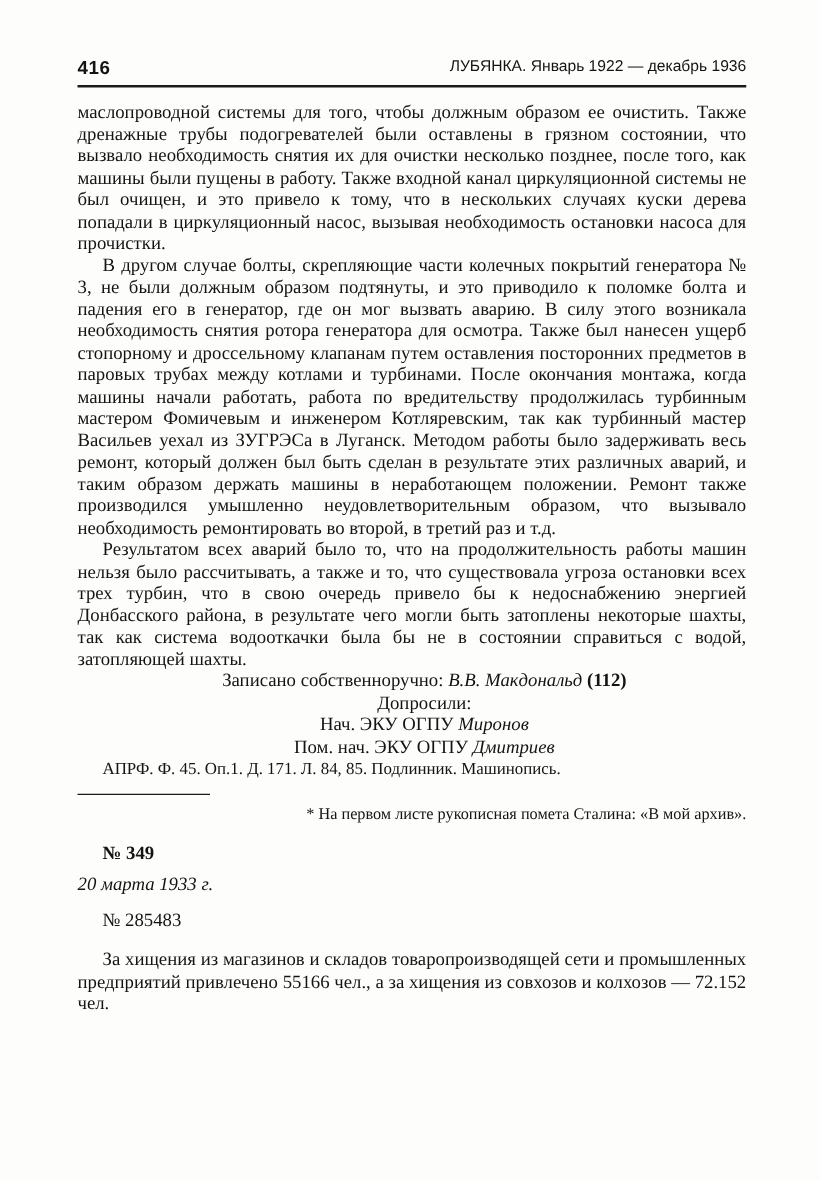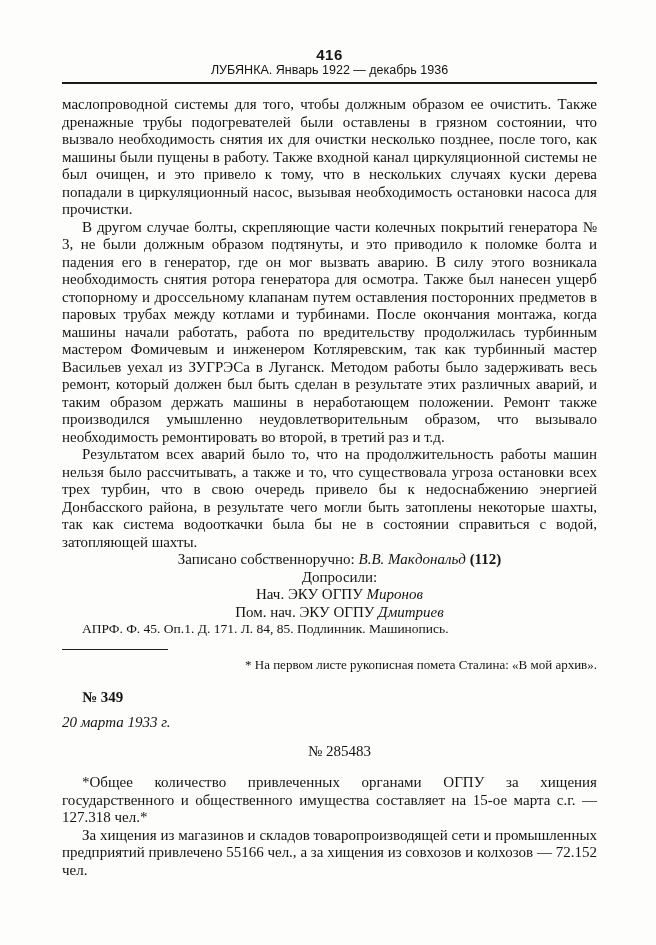--- a/index.html
+++ b/index.html
@@ -14,26 +14,25 @@
     background: #fdfdfb;
     box-sizing: border-box;
     padding: 46px 59px 0 62px;
     color: #141414;
     overflow: hidden;
   }
   
   .page-header {
     display: flex;
     justify-content: space-between;
-    align-items: center;
+    align-items: flex-start;
     border-bottom: 2px solid #1b1b1b;
     padding-bottom: 5px;
     margin-bottom: 9px;
     font-family: "Liberation Sans", sans-serif;
-    flex-direction: column;
   }
   .page-num {
     font-size: 15px;
     font-weight: 700;
     letter-spacing: 0.5px;
   }
   .running-title {
     font-size: 12.5px;
     font-weight: 400;
   }
@@ -101,21 +100,20 @@
   .doc-title .line { display: block; }
   .doc-date {
     margin: 8px 0 0 0;
     font-size: 15px;
     font-style: italic;
   }
   .doc-reg {
     margin: 12px 0 0 0;
     text-indent: 20px;
     font-size: 15px;
-    text-align: center;
   }
   .doc349-body {
     margin-top: 14px;
   }
 </style>
 </head>
 <body>
 
 <div class="page">
 
@@ -143,17 +141,16 @@
     <p class="footnote">* На первом листе рукописная помета Сталина: «В мой архив».</p>
   </div>
 
   <div class="doc-heading">
     <p class="doc-no">№ 349</p>
     <p class="doc-date doc-text">20 марта 1933 г.</p>
     <p class="doc-reg">№ 285483</p>
   </div>
 
   <div class="doc-text doc349-body">
-    <p>*Общее количество привлеченных органами ОГПУ за хищения государственного и общественного имущества составляет на 15-ое марта с.г. — 127.318 чел.*</p>
     <p>За хищения из магазинов и складов товаропроизводящей сети и промышленных предприятий привлечено 55166 чел., а за хищения из совхозов и колхозов — 72.152 чел.</p>
   </div>
 
 </div>
 
 </body></html>

